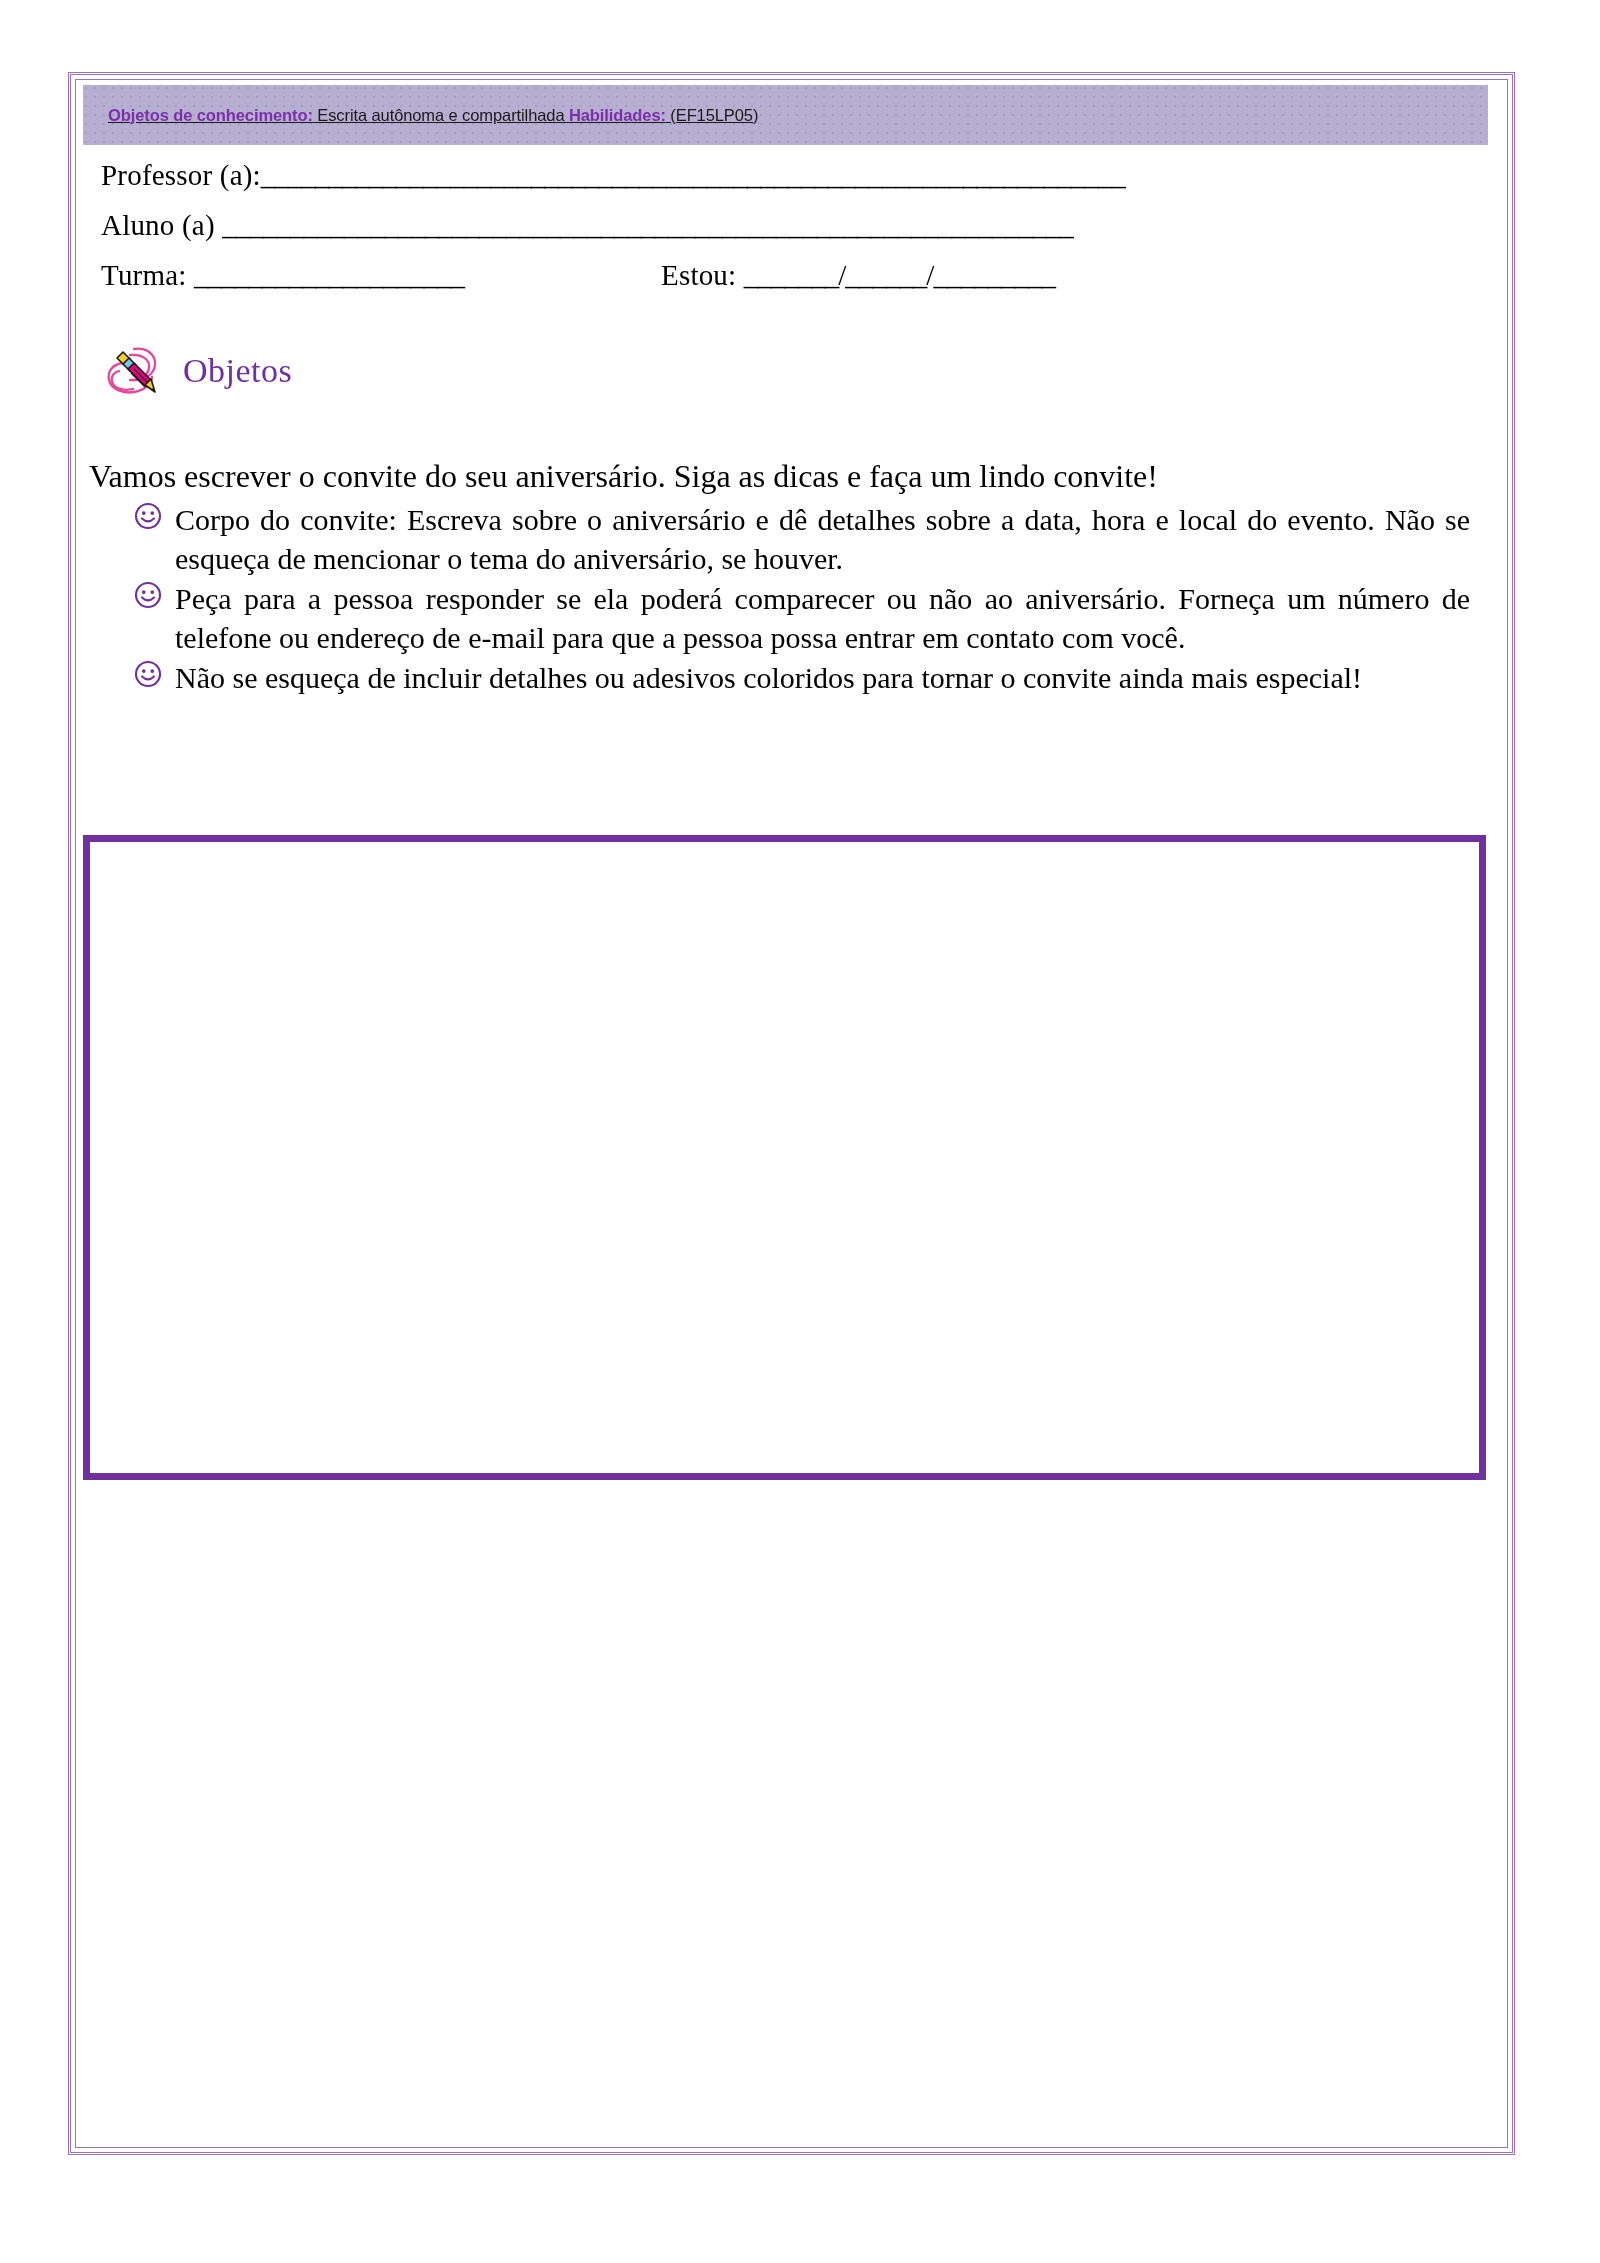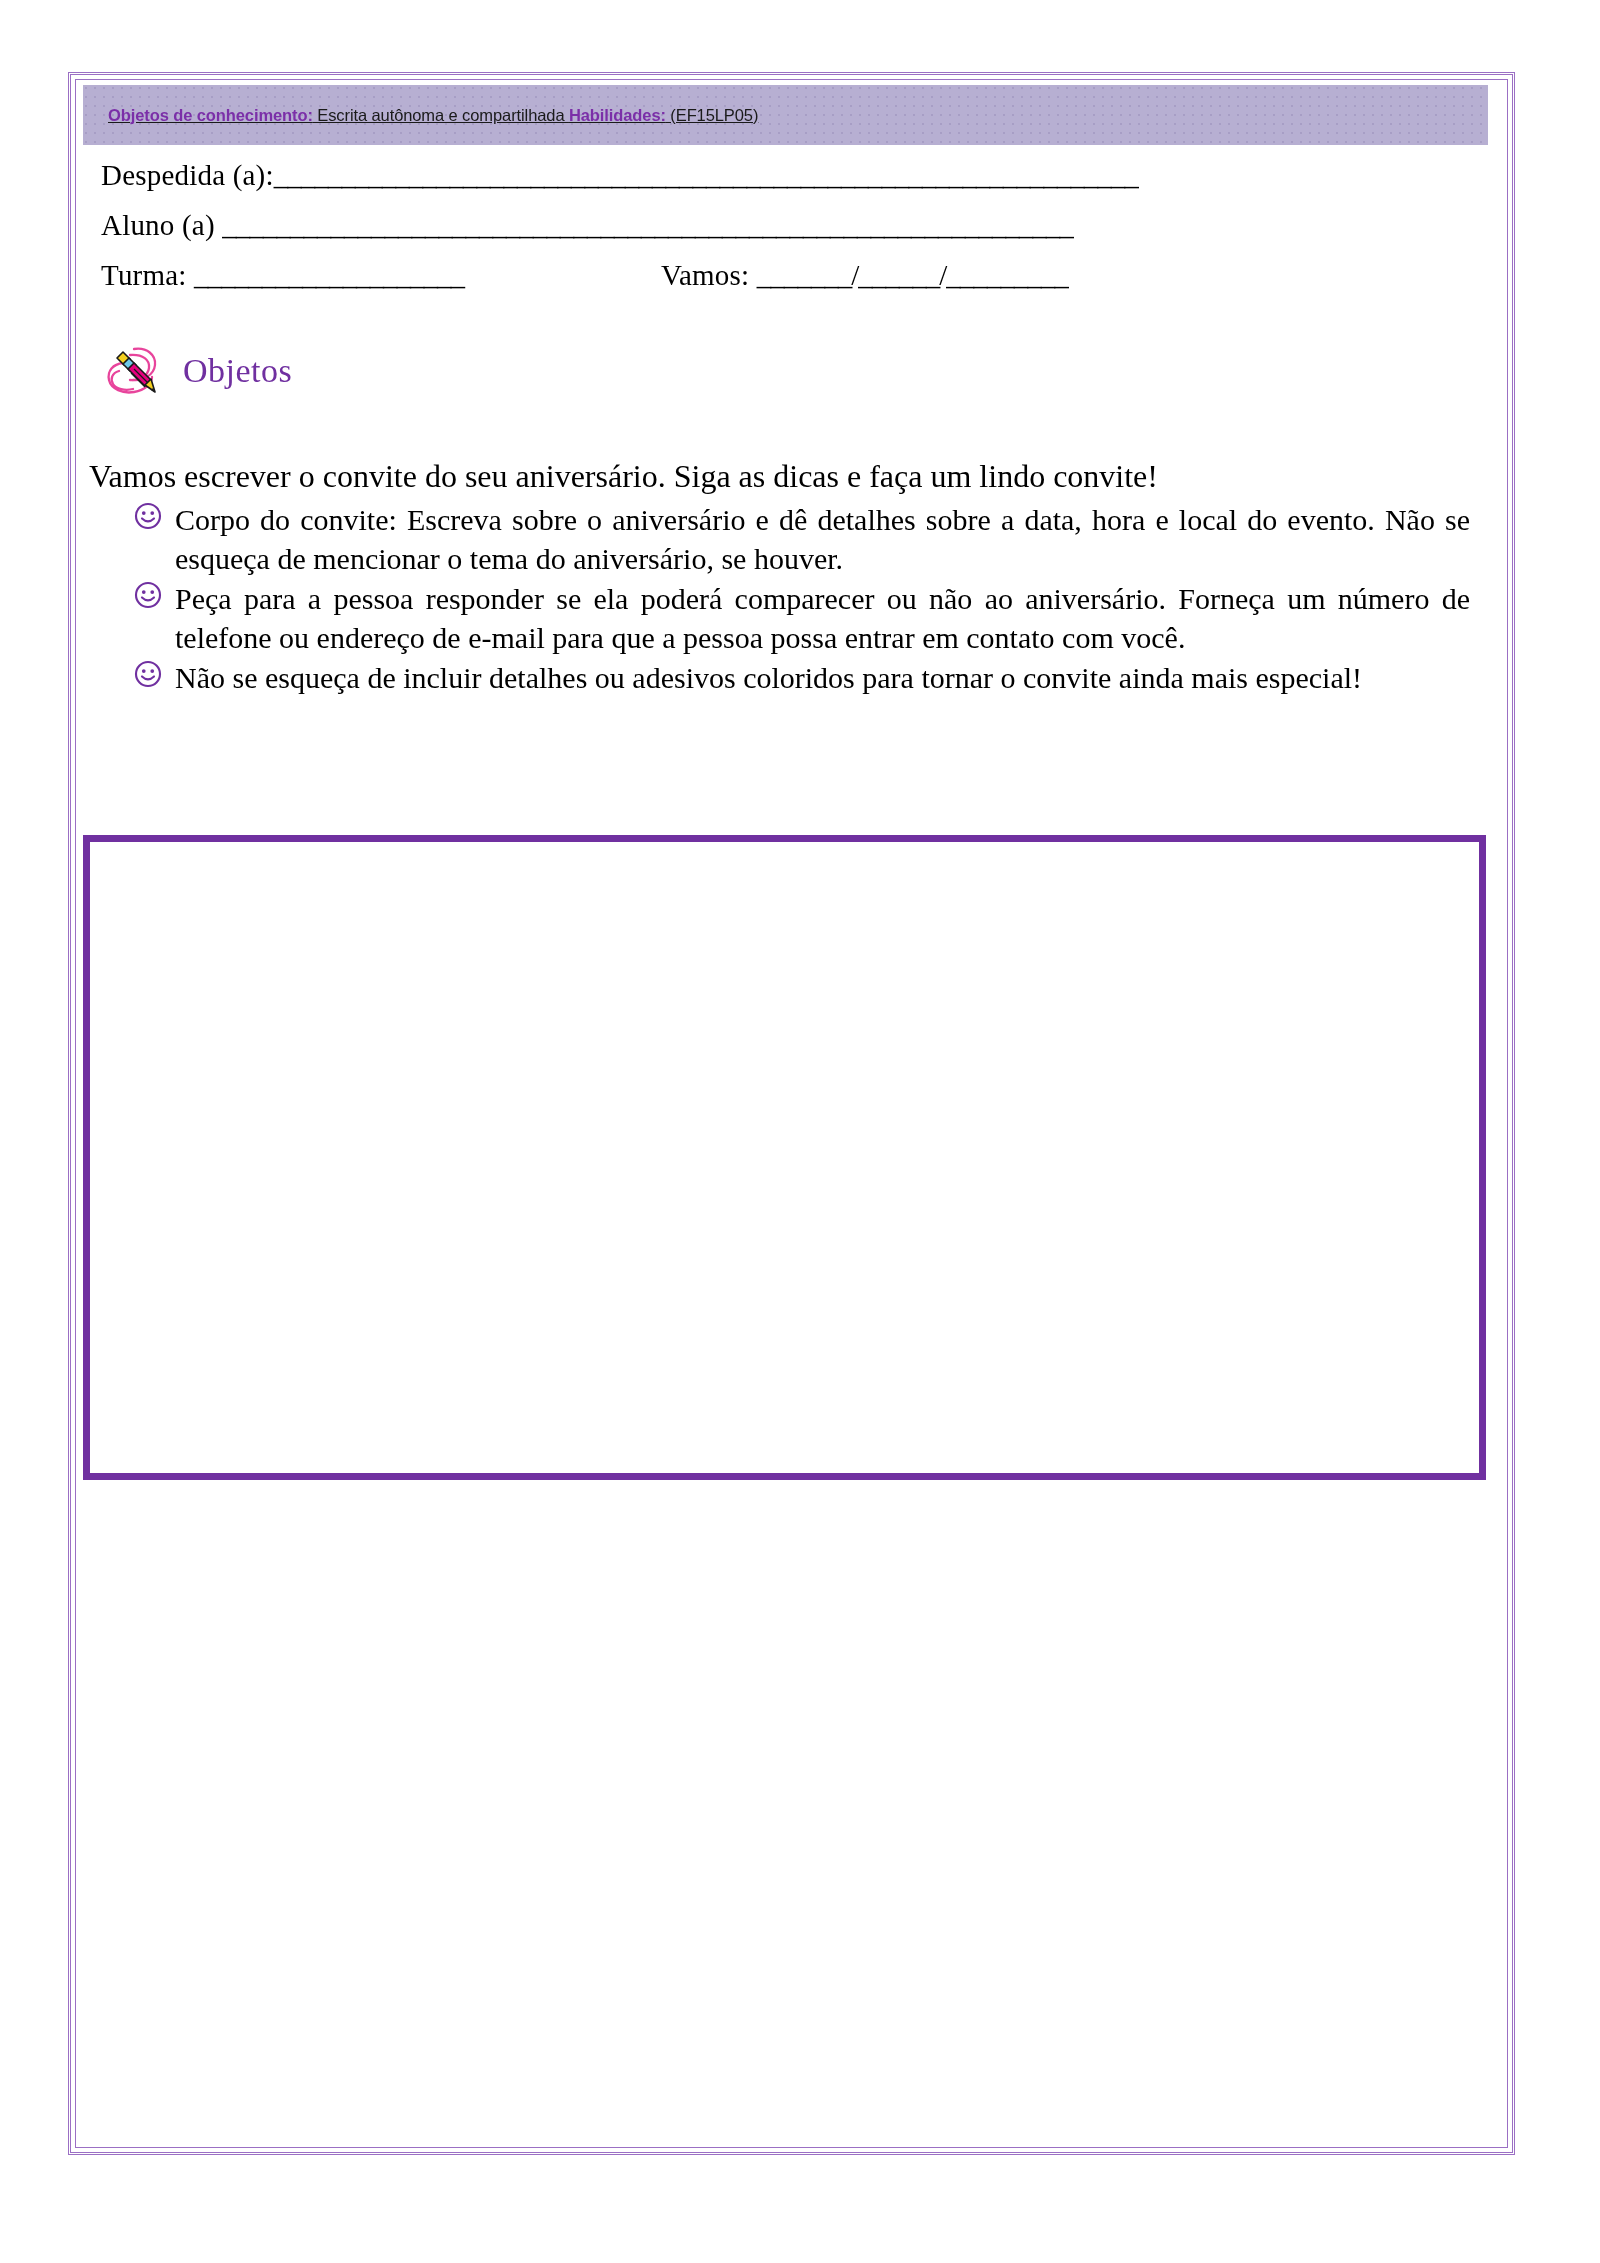--- a/index.html
+++ b/index.html
@@ -178,25 +178,25 @@
 <body>
 
 <div id="worksheet-page">
   <div id="page-inner"></div>
 
   <div id="competency-band">
     <div id="competency-text"><span class="label-purple">Objetos de conhecimento:</span><span> Escrita autônoma e compartilhada </span><span class="label-purple">Habilidades:</span><span> (EF15LP05)</span></div>
   </div>
 
   <div id="id-form">
-    <div class="form-row"><span>Despedida (a):</span><span class="fill">________________________________________________________________</span></div>
+    <div class="form-row"><span>Professor (a):</span><span class="fill">________________________________________________________________</span></div>
     <div class="form-row"><span>Aluno (a) </span><span class="fill">_______________________________________________________________</span></div>
     <div class="form-row row-inline">
       <span class="seg-left"><span>Turma: </span><span class="fill">____________________</span></span>
-      <span><span>Vamos: </span><span class="fill">_______/______/_________</span></span>
+      <span><span>Estou: </span><span class="fill">_______/______/_________</span></span>
     </div>
   </div>
 
   <div id="activity-title-row">
     <svg id="pencil-icon" viewBox="0 0 62 56">
       <g fill="none" stroke="#e8449c" stroke-width="2.3" stroke-linecap="round">
         <path d="M31 6 C44 4 53 12 52 22 C51 32 40 38 30 37"></path>
         <path d="M27 12 C40 11 47 17 46 25 C45 33 36 38 27 37"></path>
         <path d="M20 20 C10 21 4 28 6 37 C8 46 20 51 31 49 C42 47 49 41 49 34"></path>
         <path d="M16 28 C9 30 7 36 10 41 C13 46 22 48 30 46"></path>

